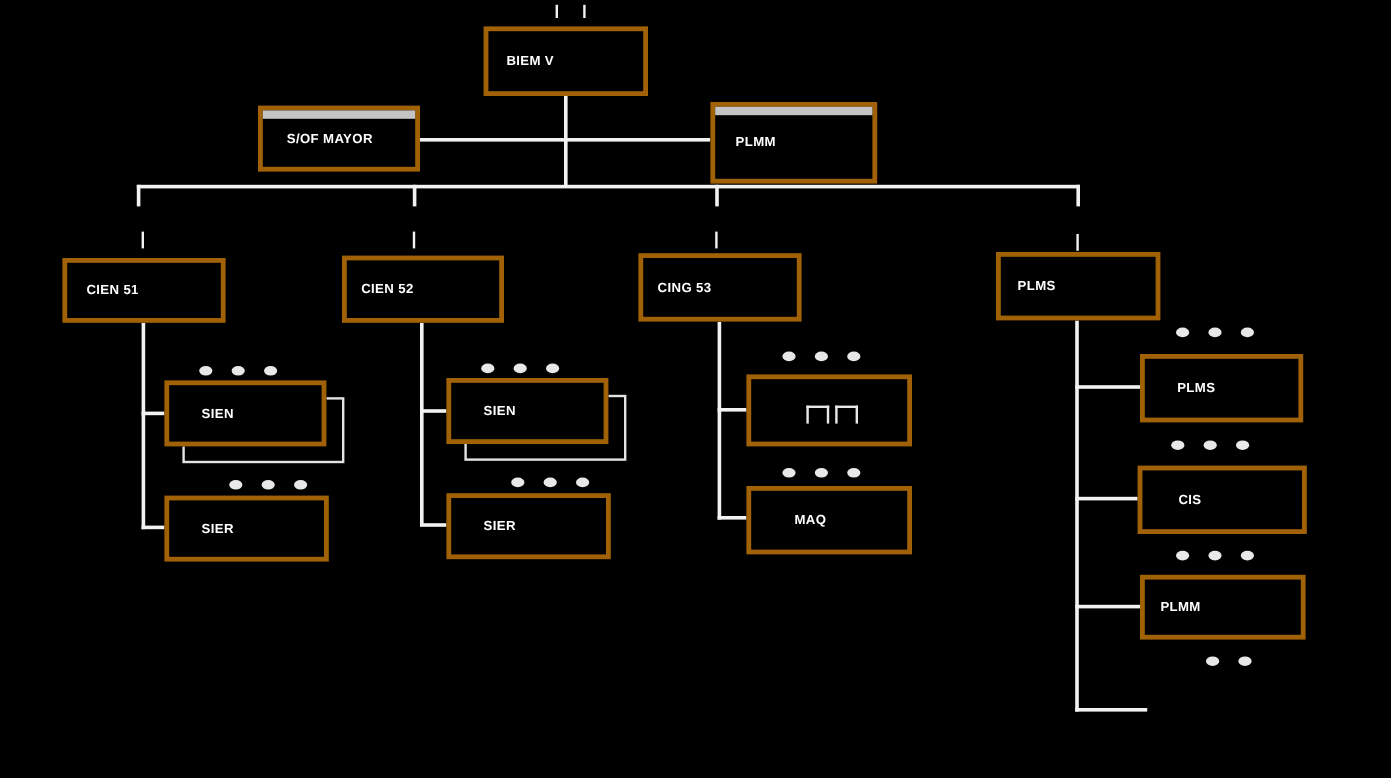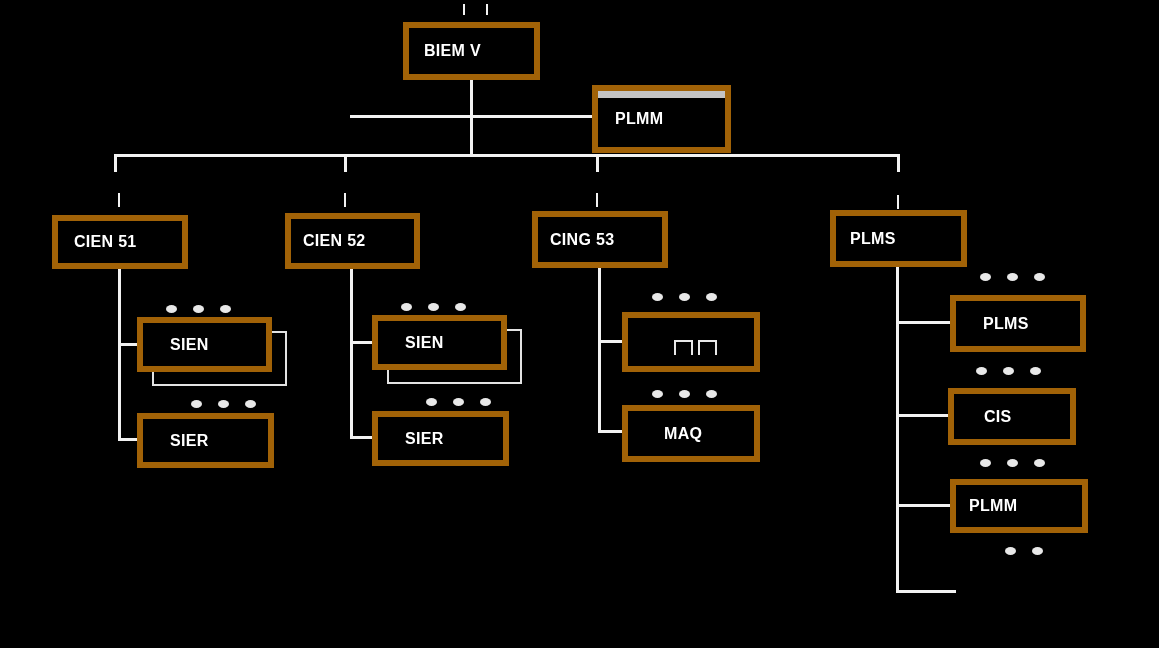--- a/index.html
+++ b/index.html
@@ -8,26 +8,26 @@
     position: relative;
     width: 1159px;
     height: 648px;
     background: #000;
     overflow: hidden;
     font-family: "Liberation Sans", sans-serif;
   }
   .box {
     position: absolute;
     background: #000;
-    border: 6px solid #a16207;
+    border: 4px solid #a16207;
     display: flex;
     align-items: center;
     color: #fff;
     font-weight: bold;
-    font-size: 16px;
+    font-size: 11px;
     letter-spacing: 0.3px;
   }
   .box .lbl { white-space: nowrap; }
   .shadowbox {
     position: absolute;
     background: #000;
     border: 2px solid #e3e3e3;
   }
   .topbar {
     position: absolute;
@@ -79,20 +79,24 @@
   <div class="vline" style="left:896px;top:267px;height:326px"></div>
   <div class="hline" style="left:896px;top:321px;width:55px"></div>
   <div class="hline" style="left:896px;top:414px;width:53px"></div>
   <div class="hline" style="left:896px;top:504px;width:55px"></div>
   <div class="hline" style="left:896px;top:590px;width:60px"></div>
 
   <div class="box" style="left:403px;top:22px;width:137px;height:58px;padding-left:15px">
     <span class="lbl">BIEM V</span>
   </div>
 
+  <div class="box" style="left:215px;top:88px;width:135px;height:55px;padding-left:20px">
+    <div class="topbar"></div>
+    <span class="lbl">S/OF MAYOR</span>
+  </div>
   <div class="box" style="left:592px;top:85px;width:139px;height:68px;padding-left:17px">
     <div class="topbar"></div>
     <span class="lbl">PLMM</span>
   </div>
 
   <div class="box" style="left:52px;top:215px;width:136px;height:54px;padding-left:16px">
     <span class="lbl">CIEN 51</span>
   </div>
   <div class="box" style="left:285px;top:213px;width:135px;height:56px;padding-left:12px">
     <span class="lbl">CIEN 52</span>
@@ -167,21 +171,21 @@
       <span class="dot"></span>
   </div>
   <div class="box" style="left:950px;top:295px;width:136px;height:57px;padding-left:27px">
     <span class="lbl">PLMS</span>
   </div>
   <div class="dots" style="left:976px;top:367px">
     <span class="dot"></span>
       <span class="dot"></span>
       <span class="dot"></span>
   </div>
-  <div class="box" style="left:948px;top:388px;width:128px;height:57px;padding-left:30px">
+  <div class="box" style="left:948px;top:388px;width:141px;height:57px;padding-left:30px">
     <span class="lbl">CIS</span>
   </div>
   <div class="dots" style="left:980px;top:459px">
     <span class="dot"></span>
       <span class="dot"></span>
       <span class="dot"></span>
   </div>
   <div class="box" style="left:950px;top:479px;width:138px;height:54px;padding-left:13px">
     <span class="lbl">PLMM</span>
   </div>

